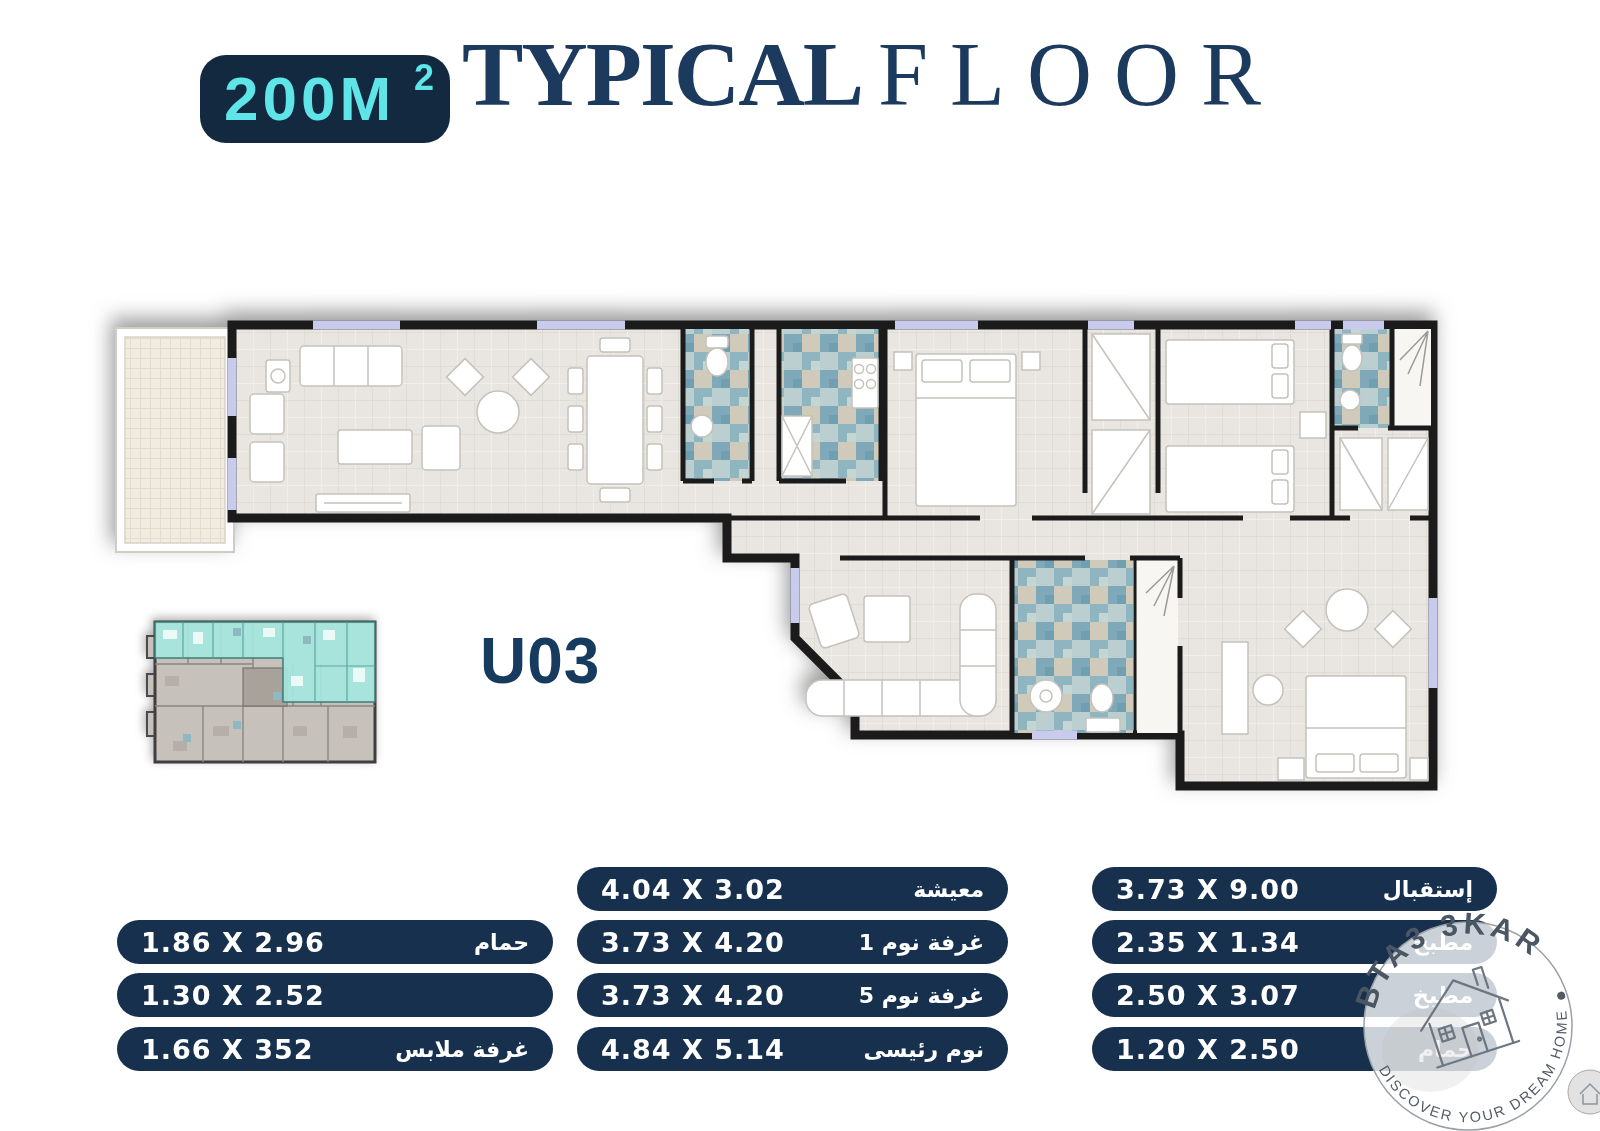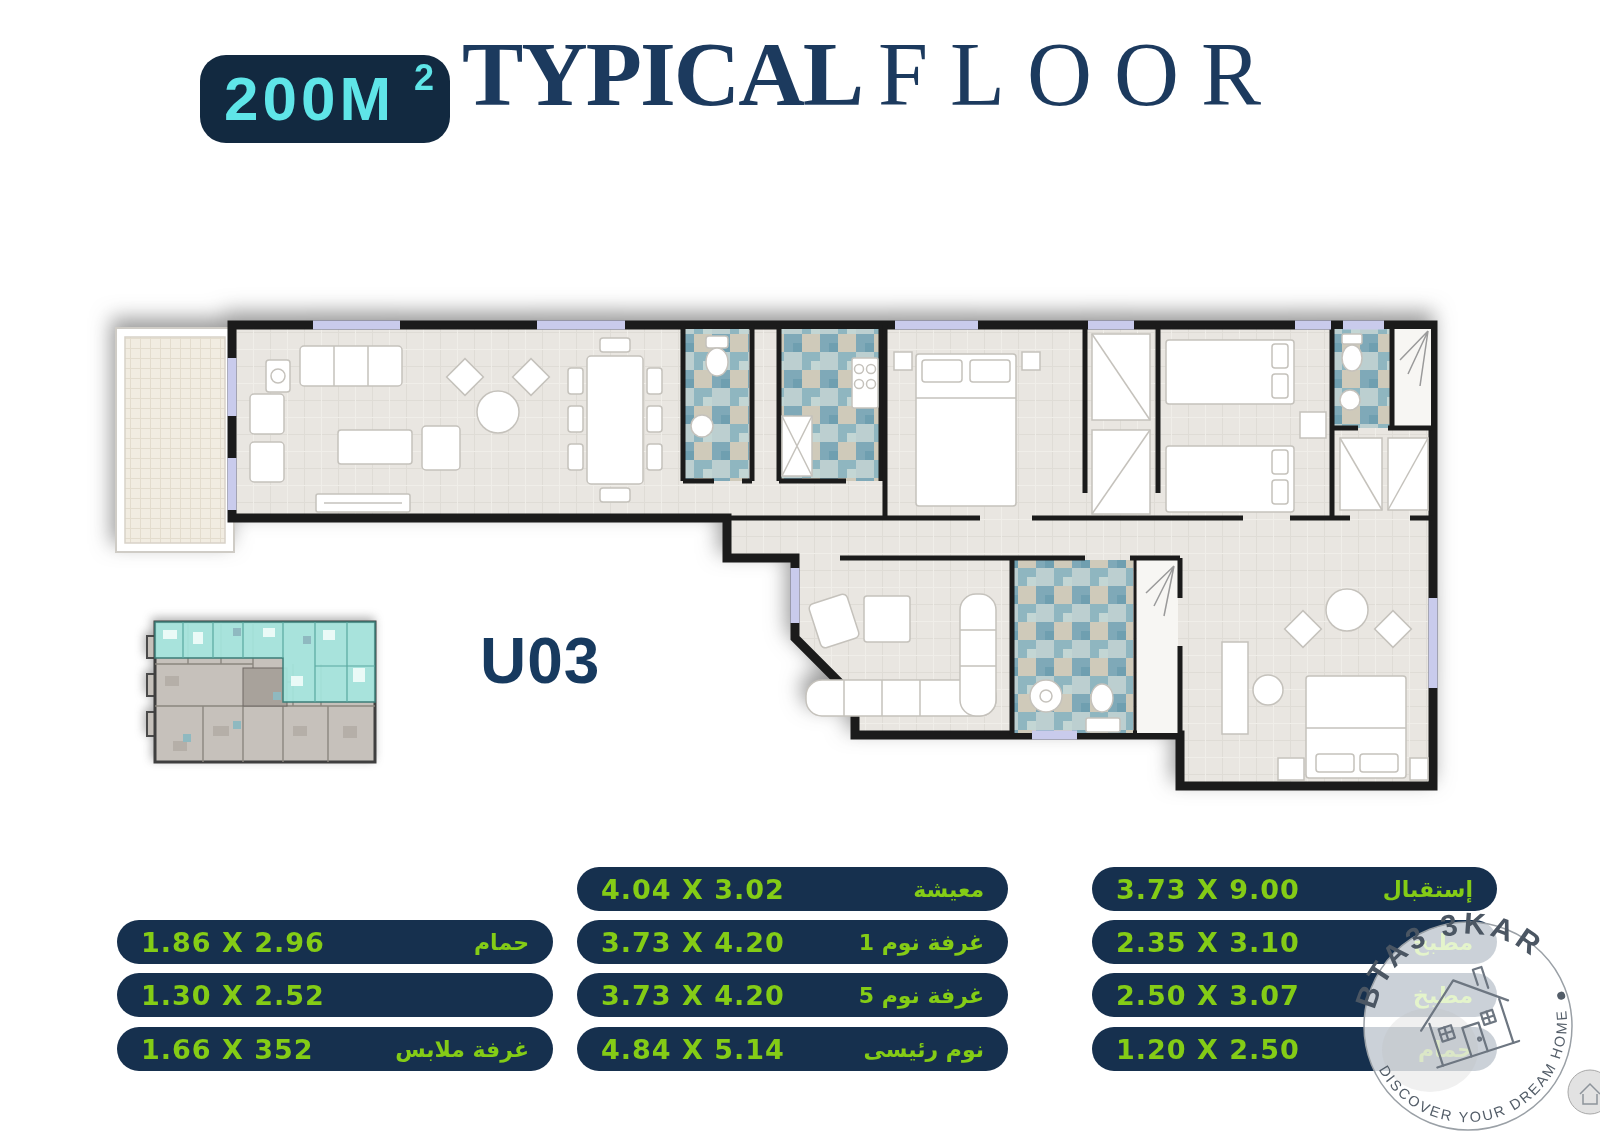--- a/index.html
+++ b/index.html
@@ -16,21 +16,21 @@
          font-family:Liberation Serif, serif;color:#1c3a5e;}
   .title .bold{font-size:92px;font-weight:700;letter-spacing:-2px;}
   .title .light{font-size:90px;font-weight:400;letter-spacing:22px;margin-left:16px;}
   
   .plan{position:absolute;left:100px;top:298px;filter:drop-shadow(-4px -9px 10px rgba(55,55,55,.5));}
   .miniplan{position:absolute;left:143px;top:606px;filter:drop-shadow(-2px -3px 5px rgba(80,80,80,.45));}
   .unit-label{position:absolute;left:432px;top:624px;font-size:64px;font-weight:700;color:#173a5f;
               font-family:"Liberation Sans",sans-serif;letter-spacing:1px;margin-left:48px;}
   
   .pill{position:absolute;height:44px;background:#16304e;border-radius:22px;box-sizing:border-box;
-        display:flex;align-items:center;justify-content:space-between;padding:0 24px;color:#84cc16;}
+        display:flex;align-items:center;justify-content:space-between;padding:0 24px;color:#ffffff;}
   .pill .dims{font-size:27px;font-weight:700;letter-spacing:1px;}
   .pill .rname{font-size:22px;font-weight:700;direction:rtl;unicode-bidi:isolate;}
   .cL{left:117px;width:436px;} .cM{left:577px;width:431px;} .cR{left:1092px;width:405px;}
   .r1{top:867px;} .r2{top:920px;} .r3{top:973px;} .r4{top:1027px;}
   
   .watermark{position:absolute;left:1334px;top:892px;pointer-events:none;}
   .ministamp{position:absolute;left:1560px;top:1066px;pointer-events:none;}
 </style>
 </head>
 <body>
@@ -231,21 +231,21 @@
   </svg>
 
   <div class="unit-label">U03</div>
 
   <section>
     <div class="pill cR r1">
       <span class="dims">3.73 X 9.00</span>
       <span class="rname">إستقبال</span>
     </div>
     <div class="pill cR r2">
-      <span class="dims">2.35 X 3.10</span>
+      <span class="dims">2.35 X 1.34</span>
       <span class="rname">مطبخ</span>
     </div>
     <div class="pill cR r3">
       <span class="dims">2.50 X 3.07</span>
       <span class="rname">مطبخ</span>
     </div>
     <div class="pill cR r4">
       <span class="dims">1.20 X 2.50</span>
       <span class="rname">حمام</span>
     </div>

